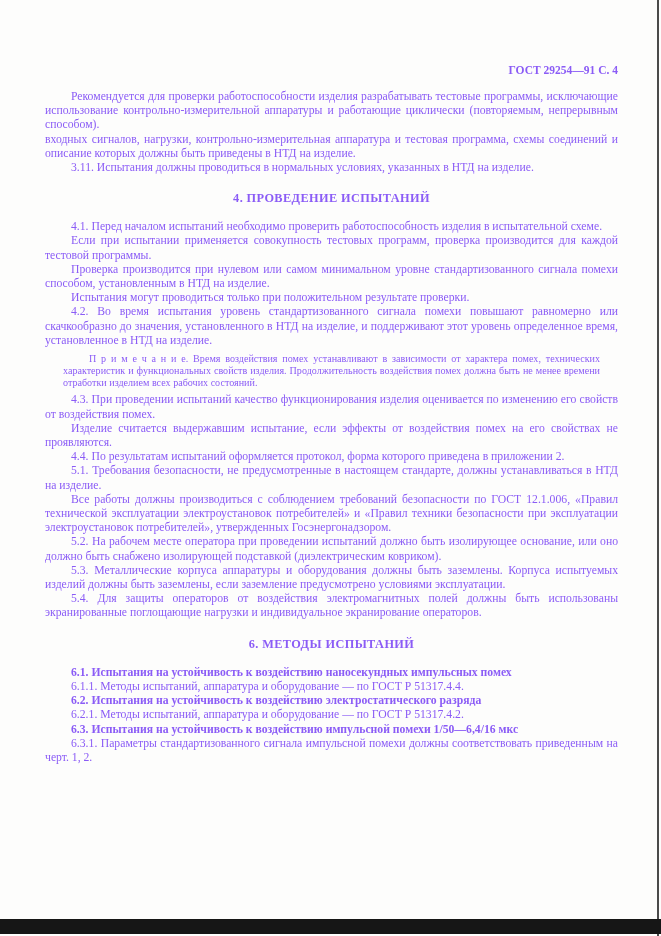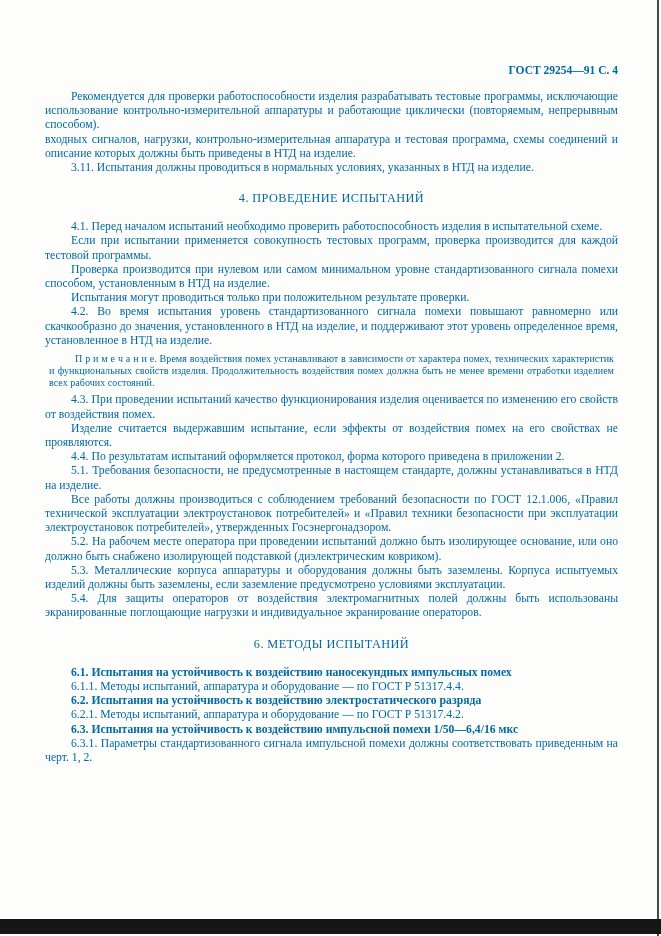--- a/index.html
+++ b/index.html
@@ -6,21 +6,21 @@
     margin: 0;
     padding: 0;
     background: #ffffff;
   }
   .page {
     position: relative;
     width: 661px;
     height: 936px;
     background: #fdfdfc;
     font-family: "Liberation Serif", serif;
-    color: #0369a1;
+    color: #8b5cf6;
     overflow: hidden;
     box-sizing: border-box;
   }
   .content {
     position: absolute;
     left: 45px;
     top: 64px;
     width: 573px;
   }
   .running-header {
@@ -36,31 +36,31 @@
     text-align: justify;
     text-indent: 26px;
   }
   .para.noindent {
     text-indent: 0;
   }
   .para.bold {
     font-weight: bold;
   }
   .note {
-    margin: 5px 4px;
+    margin: 5px 18px;
     font-size: 10.1px;
     line-height: 11.8px;
     text-align: justify;
     text-indent: 26px;
   }
   .section-heading {
     margin: 16px 0 14px 0;
     text-align: center;
     font-size: 12.3px;
-    font-weight: normal;
+    font-weight: bold;
     letter-spacing: 0.4px;
   }
   .scan-edge {
     position: absolute;
     right: 2px;
     top: 0;
     bottom: 0;
     width: 2px;
     background: #4a4a4a;
   }

